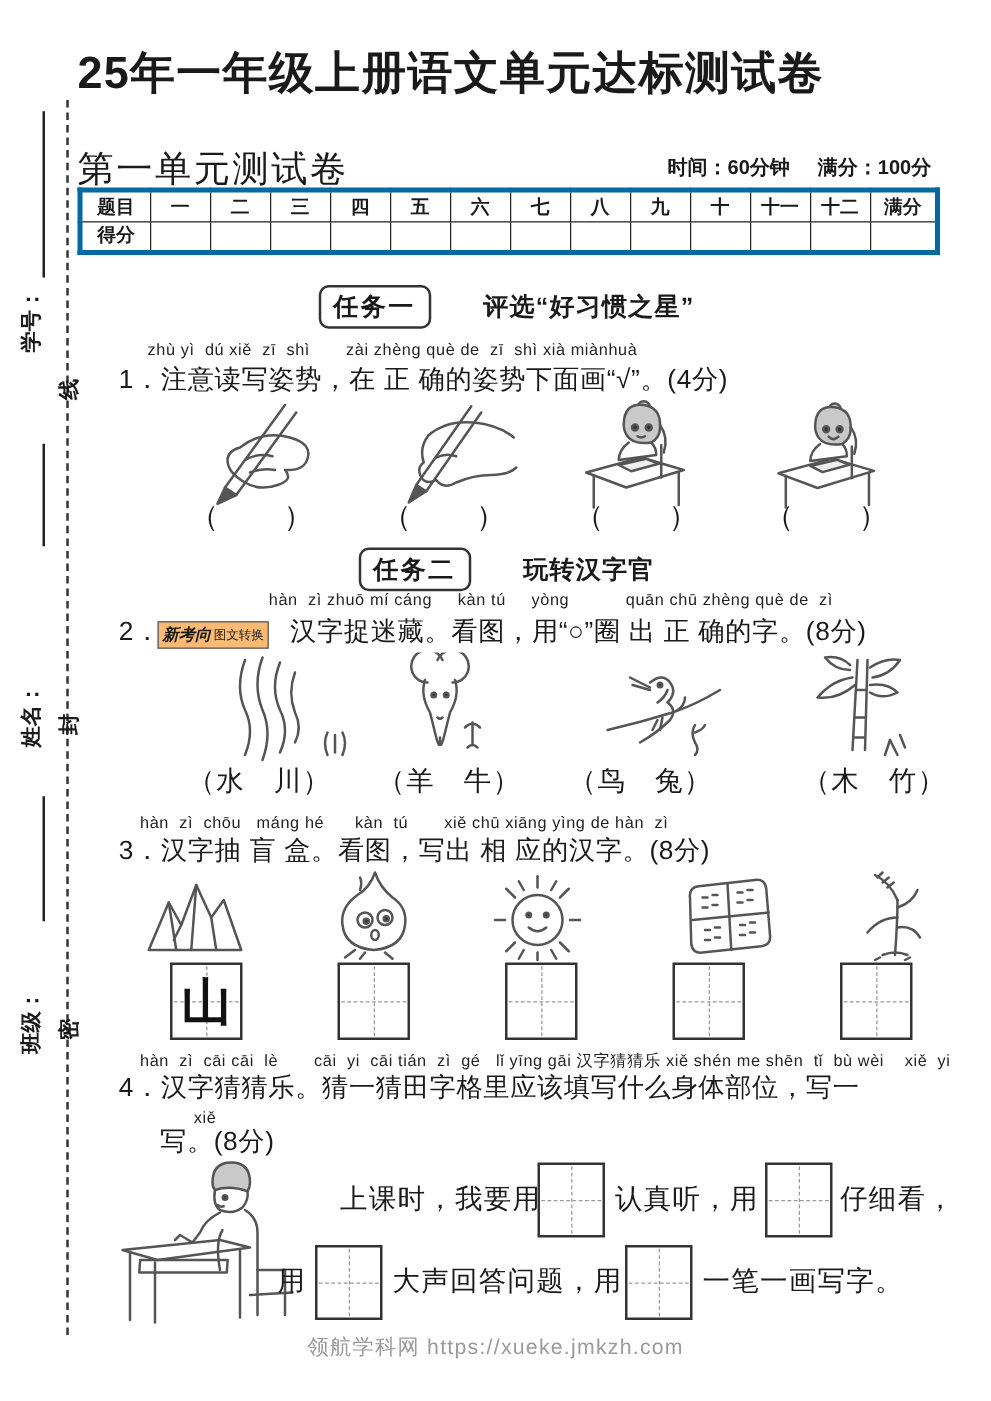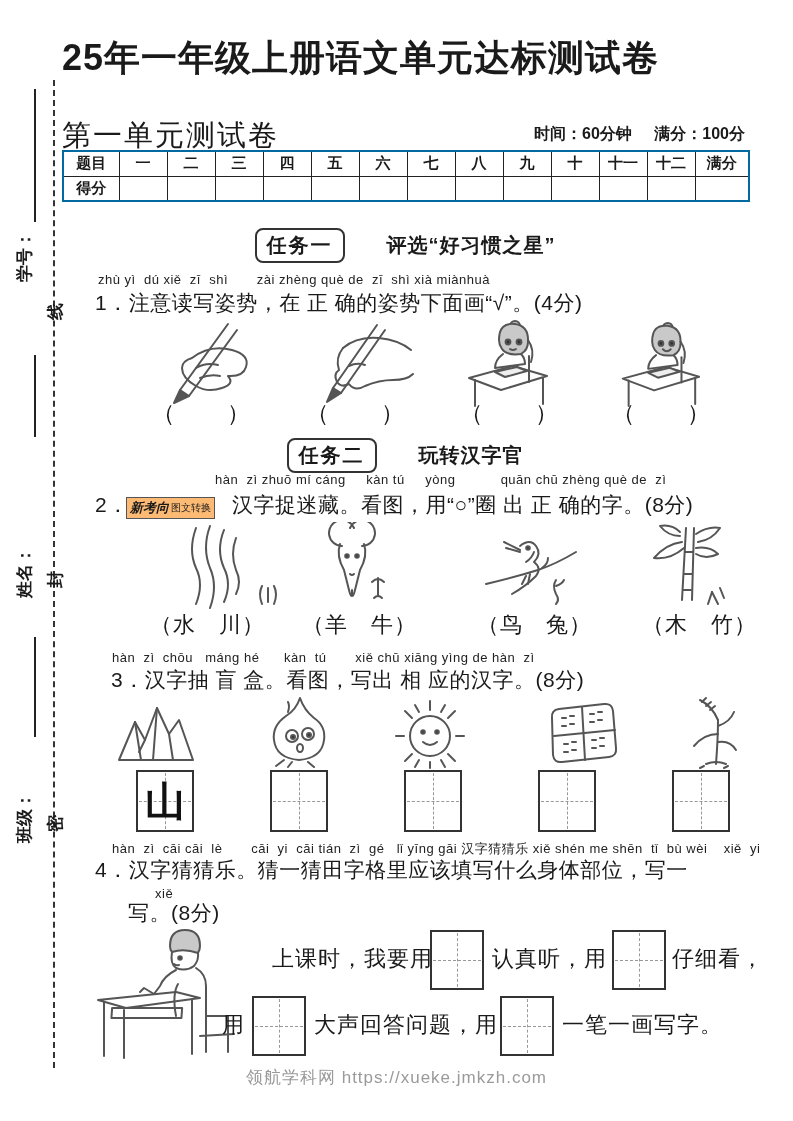--- a/index.html
+++ b/index.html
@@ -16,21 +16,21 @@
            font-size:36px; font-weight:bold; letter-spacing:1px; }
   .subtitle { left:62px; top:84px; width:686px; text-align:left;
               font-size:29px; font-weight:normal; letter-spacing:2px;margin-top:32px; }
   .exam-info { left:62px; top:124px; width:683px; text-align:right;
                font-size:16px; font-weight:bold; }
   .exam-info span { margin-left:18px; }
 
   
   .score-table-wrap { left:62px; top:150px; width:686px; }
   table.score { width:100%; border-collapse:collapse; table-layout:fixed;
-                border:2px solid #0369a1; }
+                border:4px solid #0369a1; }
   table.score td { border:1px solid #222; height:25px; text-align:center;
                    font-size:15px; font-weight:bold; }
   table.score tr.score-row td { font-weight:bold; }
   table.score tr.score-row td.blank { font-weight:normal; }
 
   
   .seal-line { left:53px; top:80px; height:988px; border-left:2px dashed #333; }
   .mfield { transform:rotate(-90deg); transform-origin:0 0;
             display:flex; align-items:flex-end; white-space:nowrap;
             font-size:17px; font-weight:bold; height:24px; }
@@ -152,21 +152,21 @@
       </tr>
     </tbody>
       </table>
   </div>
 
   <div class="abs task-row" style="top:228px;">
     <span class="task-badge">任务一</span>
     <span class="task-title">评选“好习惯之星”</span>
   </div>
 
-  <div class="abs pinyin" style="left:98px; top:272px;text-align:center;">zhù yì  dú xiě  zī  shì       zài zhèng què de  zī  shì xià miànhuà</div>
+  <div class="abs pinyin" style="left:118px; top:272px;text-align:center;">zhù yì  dú xiě  zī  shì       zài zhèng què de  zī  shì xià miànhuà</div>
   <div class="abs qtext" style="left:95px; top:289px;">1．注意读写姿势，在 正 确的姿势下面画“√”。(4分)</div>
 
   <div class="abs" style="left:140px; top:320px;">
     <svg width="125" height="84" viewBox="0 0 125 84" fill="none" stroke="#555" stroke-width="2" stroke-linecap="round" stroke-linejoin="round">
       <line x1="88" y1="4" x2="40" y2="70"></line>
         <line x1="97" y1="10" x2="49" y2="76"></line>
       <path d="M40 70 L34 83 L49 76 Z" fill="#555"></path>
       <path d="M52 38 Q70 24 92 30 Q110 35 106 47 Q103 57 88 56 Q95 64 82 68 Q68 73 56 66 Q42 58 42 48 Q42 41 52 38 Z"></path>
       <path d="M56 48 Q66 42 78 45"></path>
         <path d="M60 58 Q70 54 80 56"></path>
@@ -284,25 +284,25 @@
       <path d="M50 26 Q64 24 72 32 Q60 38 50 32"></path>
       <path d="M34 10 Q26 2 14 4 Q22 14 34 14"></path>
       <path d="M66 70 L62 82"></path>
         <path d="M66 70 L72 82"></path>
         <path d="M74 66 L78 76"></path>
     </svg>
   </div>
 
   <span class="abs option" style="left:150px; top:610px;">（水　川）</span>
   <span class="abs option" style="left:302px; top:610px;">（羊　牛）</span>
-  <span class="abs option" style="left:477px; top:610px;">（鸟　兔）</span>
+  <span class="abs option" style="left:455px; top:610px;">（鸟　兔）</span>
   <span class="abs option" style="left:642px; top:610px;">（木　竹）</span>
 
   <div class="abs pinyin" style="left:112px; top:650px;">hàn  zì  chōu   máng hé      kàn  tú       xiě chū xiāng yìng de hàn  zì</div>
-  <div class="abs qtext" style="left:95px; top:666px;margin-left:16px;">3．汉字抽 盲 盒。看图，写出 相 应的汉字。(8分)</div>
+  <div class="abs qtext" style="left:95px; top:666px;">3．汉字抽 盲 盒。看图，写出 相 应的汉字。(8分)</div>
 
   <div class="abs" style="left:115px; top:700px;">
     <svg width="80" height="66" viewBox="0 0 80 66" fill="none" stroke="#555" stroke-width="2" stroke-linecap="round" stroke-linejoin="round">
       <path d="M4 60 L20 22 L30 40 L42 8 L54 34 L64 20 L78 60 Z"></path>
       <path d="M20 22 L26 60"></path>
         <path d="M42 8 L38 60"></path>
         <path d="M54 34 L58 60"></path>
       <path d="M30 40 L24 52"></path>
     </svg>
   </div>

